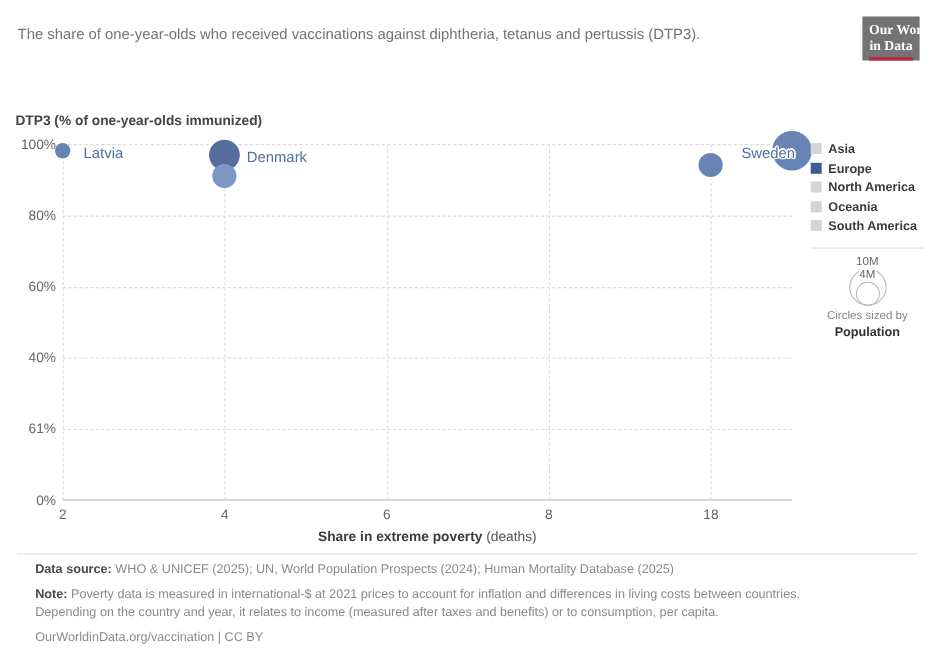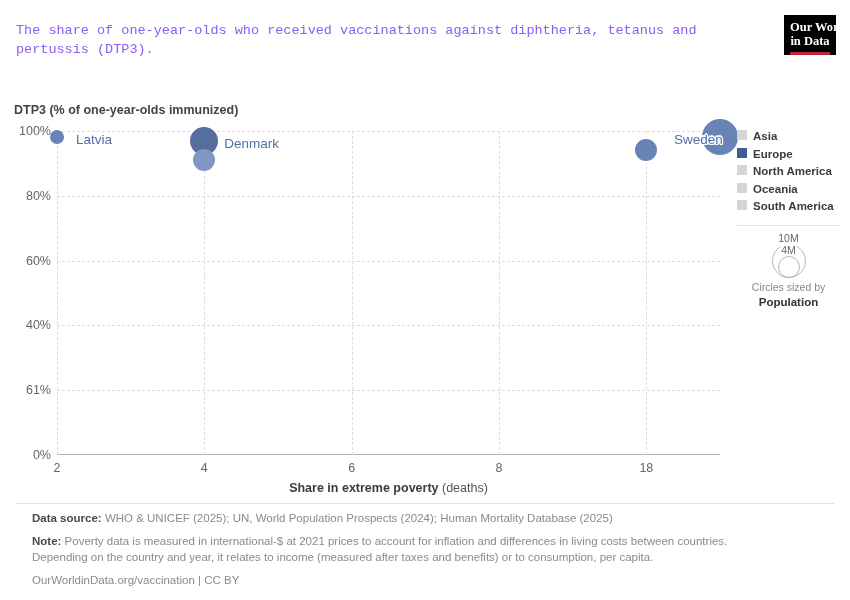--- a/index.html
+++ b/index.html
@@ -27,34 +27,33 @@
     font-family: "Liberation Serif", serif;
     font-size: 27px;
     font-weight: 700;
     color: #1d1d1d;
     letter-spacing: -0.2px;
     margin: 0;
     line-height: 1.15;
   }
   .subtitle {
     font-size: 13.5px;
-    color: #8b5cf6;
+    color: #737373;
     line-height: 1.38;
     margin-top: 8px;
     max-width: 700px;
-    font-family: Liberation Mono, monospace;
   }
 
   
   .owid-logo {
     position: absolute;
     right: 14px;
     top: 15px;
     width: 52px;
-    background: #000000;
+    background: #737373;
     padding: 5px 6px 0 6px;
     box-sizing: border-box;
     text-align: center;
   }
   .owid-logo .owid-line {
     color: #ffffff;
     font-family: "Liberation Serif", serif;
     font-weight: 700;
     font-size: 12.5px;
     line-height: 1.12;

